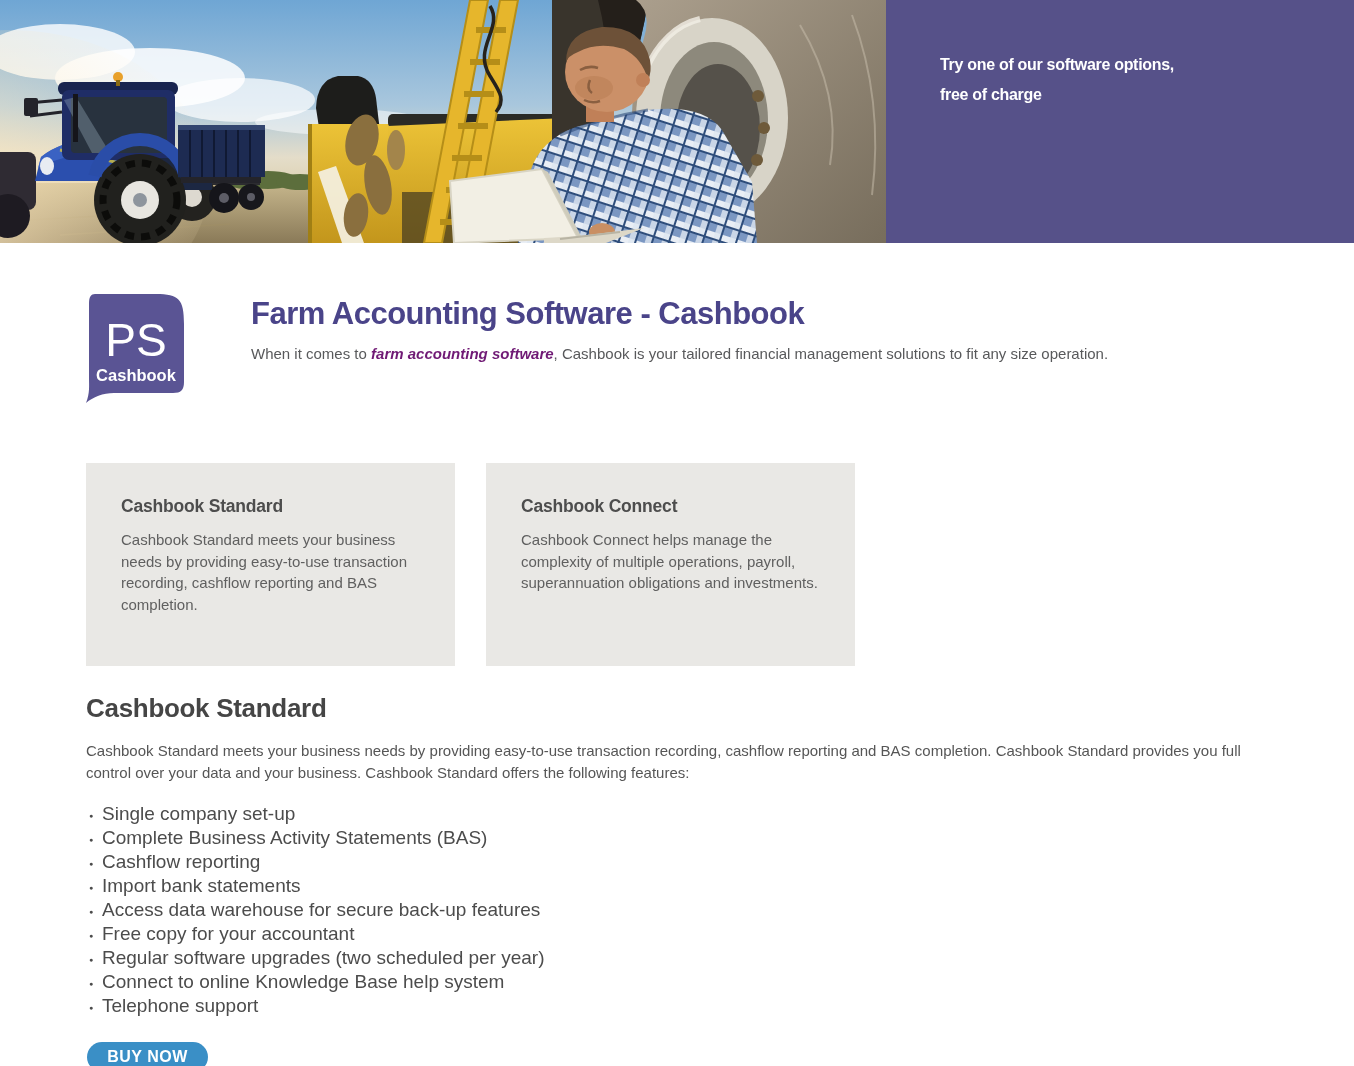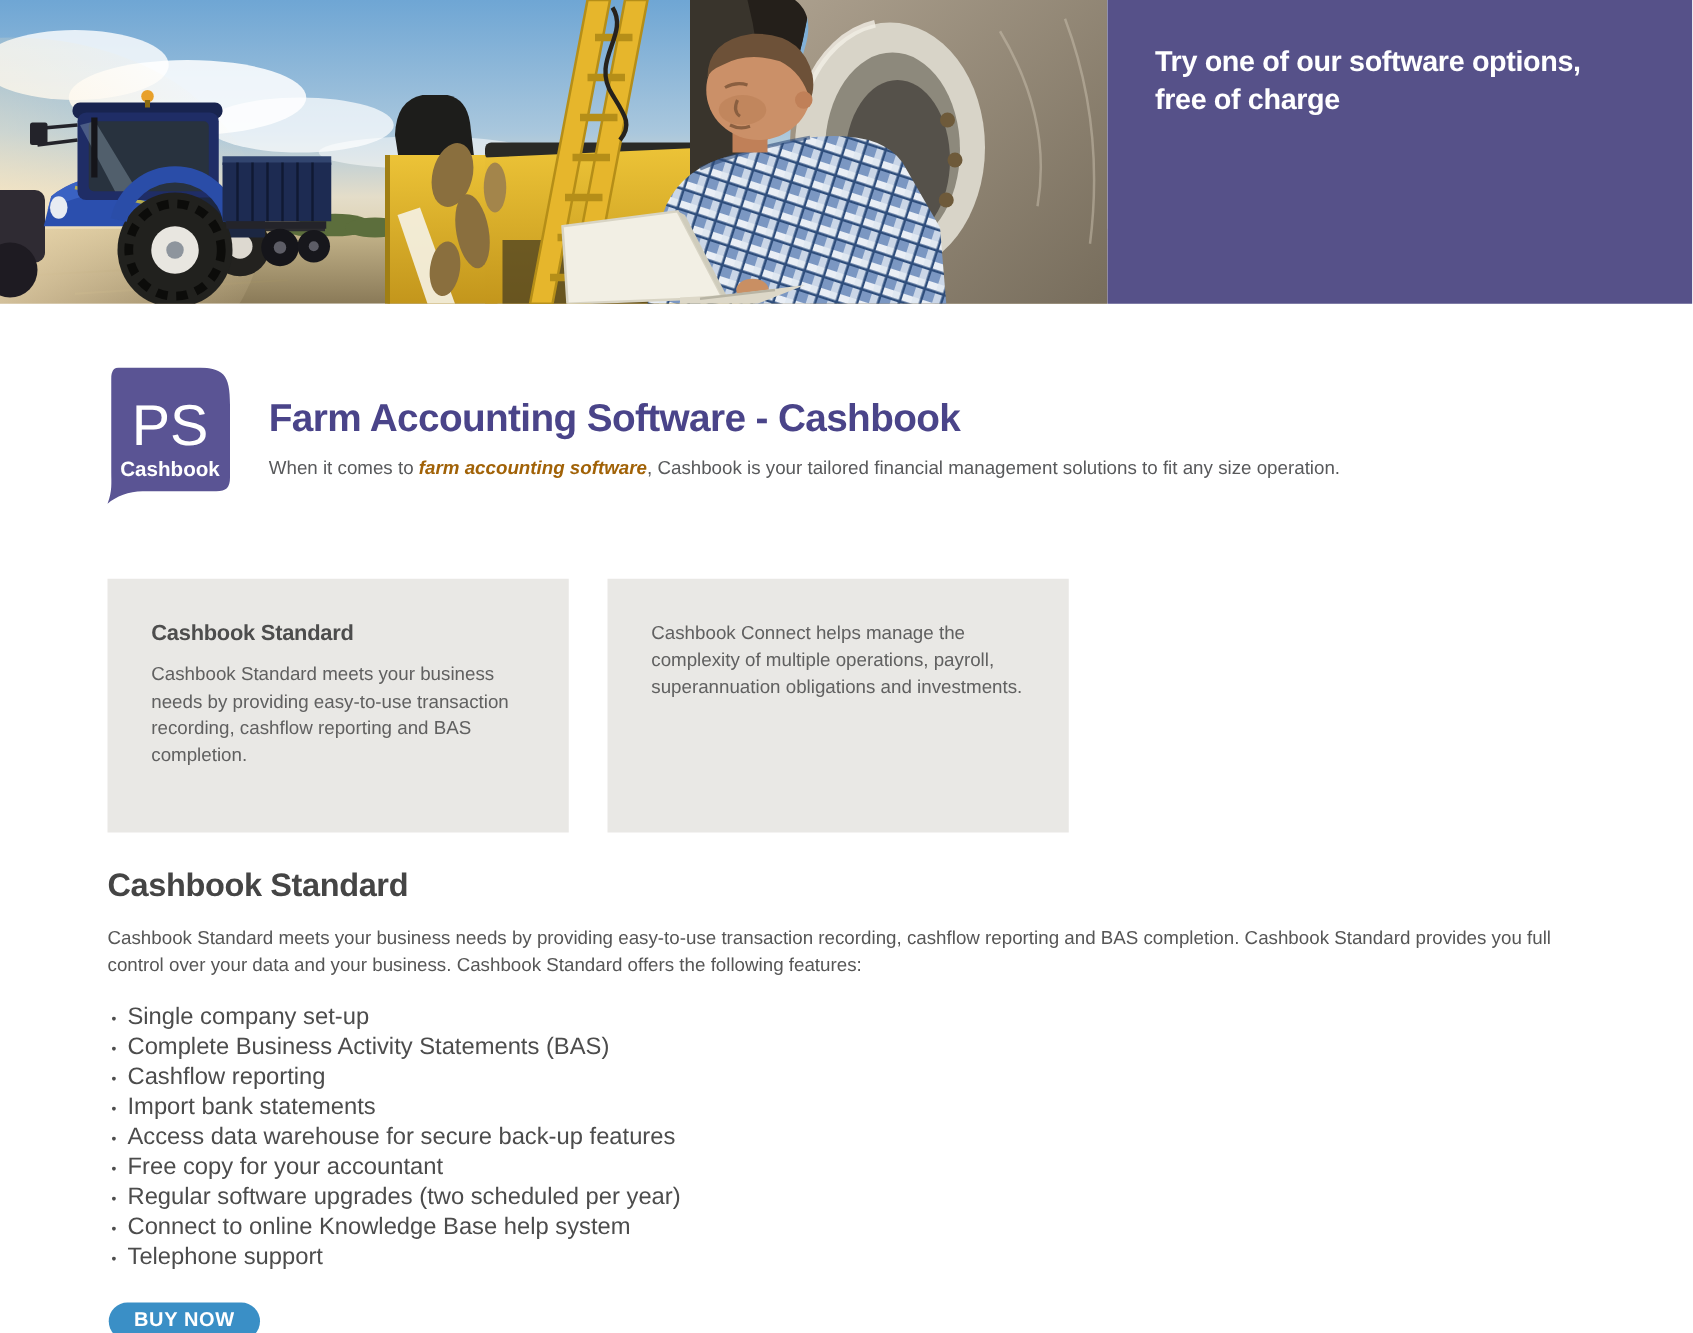--- a/index.html
+++ b/index.html
@@ -9,40 +9,40 @@
 
   
   .hero { display:flex; height:243px; width:1354px; }
   .hero-photo { width:886px; height:243px; flex:0 0 886px; overflow:hidden; }
   .hero-photo svg { display:block; width:886px; height:243px; }
   .hero-panel {
     width:468px; height:243px; background:var(--panel-purple,#565189);
     color:#fff; padding:34px 38px 0 38px;
   }
   .hero-panel h2 {
-    margin:0; font-size:23px; line-height:30px; font-weight:bold;
+    margin:16px; font-size:16px; line-height:30px; font-weight:bold;
     letter-spacing:-0.3px; color:#fff;
   }
   .btn { display:inline-flex; align-items:center; justify-content:center;
     border:none; color:#fff; font-family:inherit; font-weight:bold; cursor:pointer; }
   .btn-teal {
     margin-top:26px; width:232px; height:32px; border-radius:16px;
     background:var(--button-teal,#6abcb3); font-size:12.5px; letter-spacing:0.4px;
   }
 
   
-  .intro { margin:51px 0 0 84px; display:flex; gap:28px; width:1172px;align-items:center; }
+  .intro { margin:51px 0 0 84px; display:flex; gap:64px; width:1172px; }
   .logo { width:103px; height:110px; flex:0 0 103px; }
   .intro-text { padding-top:2px; }
   .intro-text h1 {
     margin:0; font-size:31px; font-weight:bold; letter-spacing:-0.5px;
     color:var(--heading-purple,#4a4489);
   }
   .intro-text p { margin:13px 0 0; font-size:15px; color:#58595b; }
-  .intro-text em { font-weight:bold; font-style:italic; color:#a16207; }
+  .intro-text em { font-weight:bold; font-style:italic; color:#701a75; }
 
   
   .cards { margin:59px 0 0 86px; display:grid; grid-template-columns:repeat(3,369px); gap:31px; }
   .card { background:var(--card-bg,#e9e8e5); height:203px; padding:33px 36px 0 35px; }
   .card h3 { margin:0 0 12px; font-size:17.5px; letter-spacing:-0.2px; color:#4d4d4d; }
   .card p { margin:0; font-size:15px; line-height:21.5px; color:#606060; }
 
   
   .detail { margin:27px 0 0 86px; width:1169px; }
   .detail h2 { margin:0; font-size:26px; letter-spacing:-0.3px; color:#454545; }
@@ -256,20 +256,21 @@
       </p>
     </div>
   </section>
 
   <section class="cards">
     <article class="card">
       <h3>Cashbook Standard</h3>
       <p>Cashbook Standard meets your business needs by providing easy-to-use transaction recording, cashflow reporting and BAS completion.</p>
     </article>
     <article class="card">
+      <h3>Cashbook Connect</h3>
       <p>Cashbook Connect helps manage the complexity of multiple operations, payroll, superannuation obligations and investments.</p>
     </article>
   </section>
 
   <section class="detail">
     <h2>Cashbook Standard</h2>
     <p>Cashbook Standard meets your business needs by providing easy-to-use transaction recording, cashflow reporting and BAS completion. Cashbook Standard provides you full control over your data and your business.  Cashbook Standard offers the following features:</p>
     <ul class="feature-list">
       <li>Single company set-up</li>
       <li>Complete Business Activity Statements (BAS)</li>

